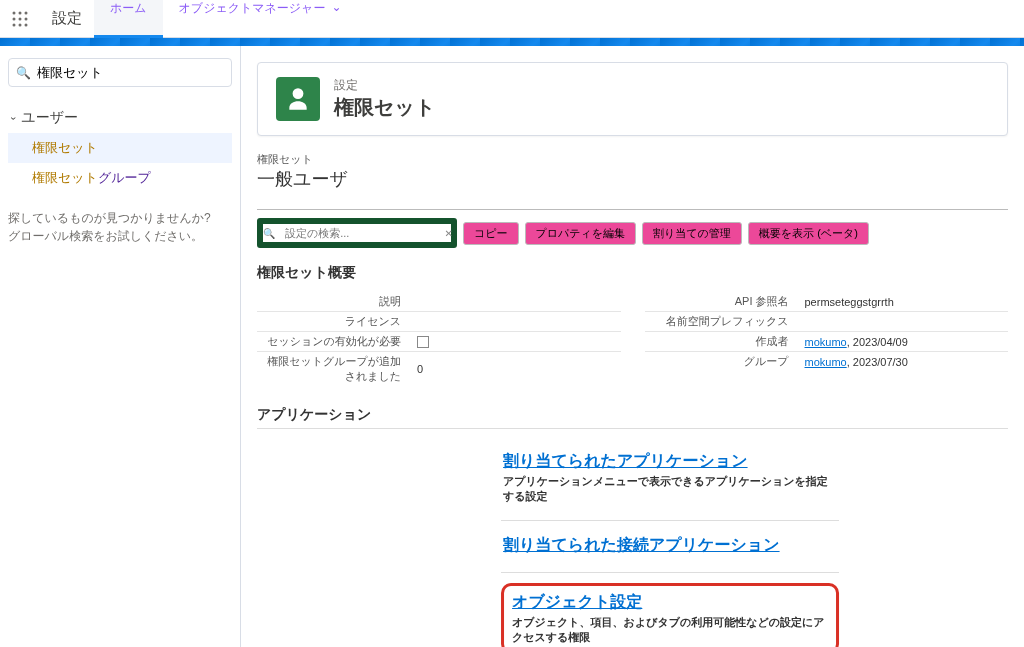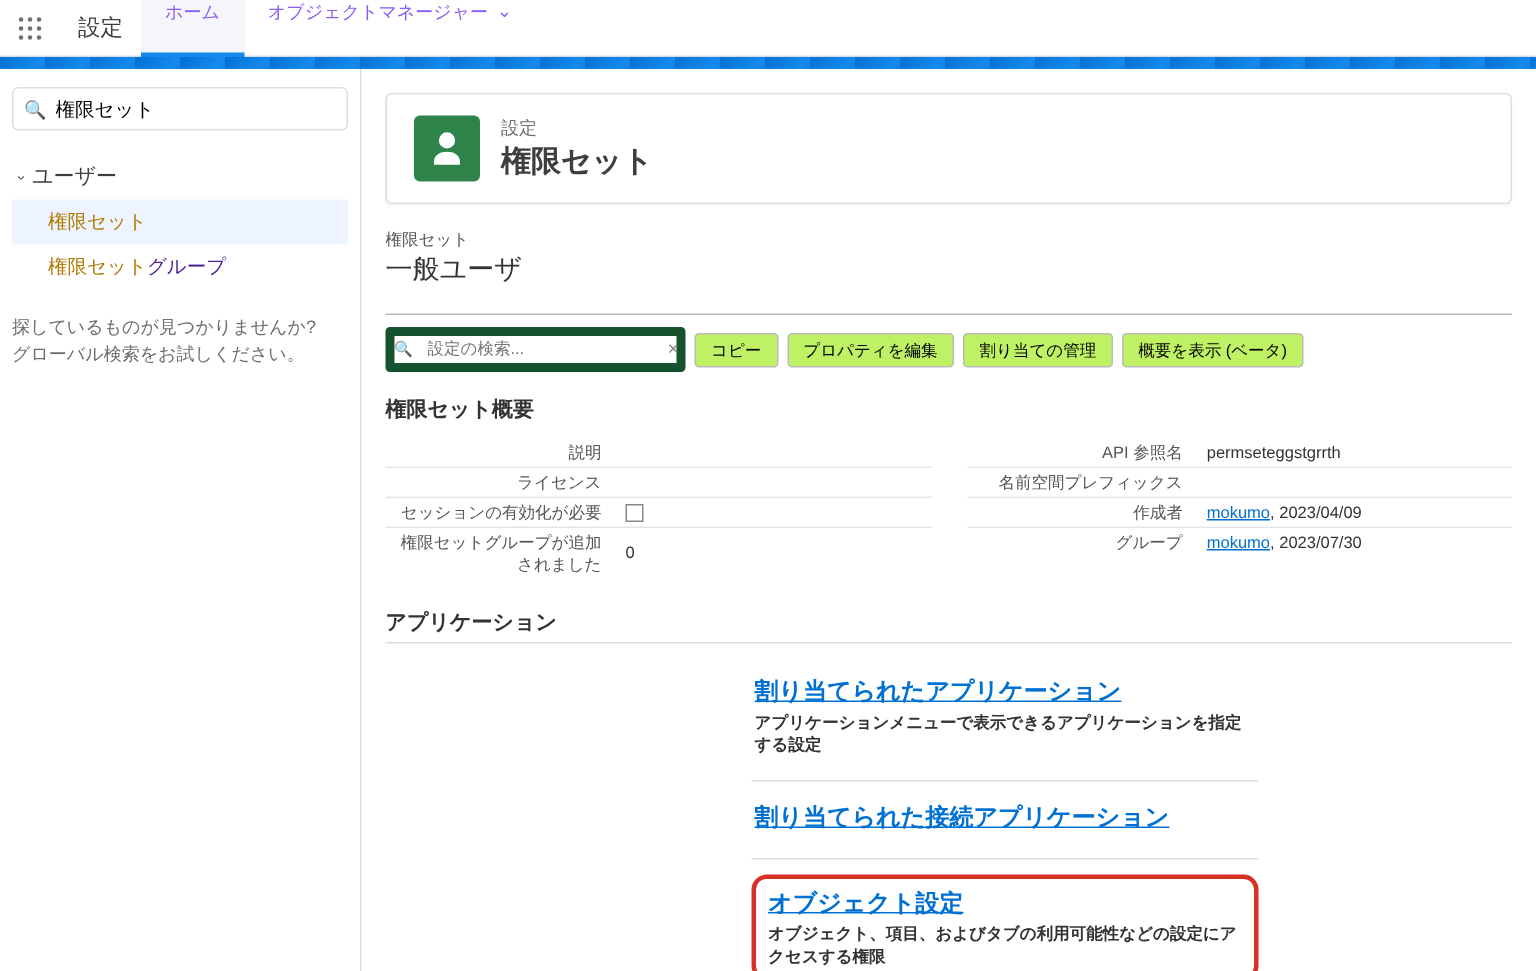--- a/index.html
+++ b/index.html
@@ -51,21 +51,21 @@
     .legacy { padding: 16px; }
     .legacy-title-block { margin-bottom: 4px; }
     .legacy-eyebrow { font-size: 11px; color: #555; }
     .legacy-title { font-size: 18px; color: #333; border-bottom: 1px solid #bbb; padding-bottom: 18px; margin-bottom: 8px; }
     
     .toolbar { display: flex; align-items: center; gap: 6px; margin-bottom: 16px; }
     .tool-search { position: relative; }
     .tool-search input { width: 200px; padding: 3px 20px 3px 22px; border: 6px solid #14532d; border-radius: 3px; font-size: 11px; }
     .tool-search .sico { position: absolute; left: 6px; top: 50%; transform: translateY(-50%); font-size: 10px; color: #888; }
     .tool-search .xico { position: absolute; right: 4px; top: 50%; transform: translateY(-50%); font-size: 10px; color: #888; cursor: pointer; }
-    .btn { background: #bef264; border: 1px solid #bbb; border-radius: 3px; padding: 3px 10px; font-size: 11px; cursor: pointer; }
+    .btn { background: #ec4899; border: 1px solid #bbb; border-radius: 3px; padding: 3px 10px; font-size: 11px; cursor: pointer; }
     
     
     .section-title { font-size: 14px; font-weight: bold; color: #333; margin-bottom: 10px; }
     .overview { display: grid; grid-template-columns: 1fr 1fr; gap: 0 24px; margin-bottom: 20px; }
     .kv-row { display: flex; align-items: center; border-top: 1px solid #e5e5e5; padding: 2px 0; font-size: 11px; }
     .kv-row:first-child { border-top: none; }
     .kv-label { width: 160px; text-align: right; padding-right: 16px; color: #555; }
     .kv-value { flex: 1; color: #333; }
     .kv-value a { color: #0070d2; text-decoration: underline; }
     .checkbox-empty { display: inline-block; width: 12px; height: 12px; border: 1px solid #888; background: #fff; vertical-align: middle; }

